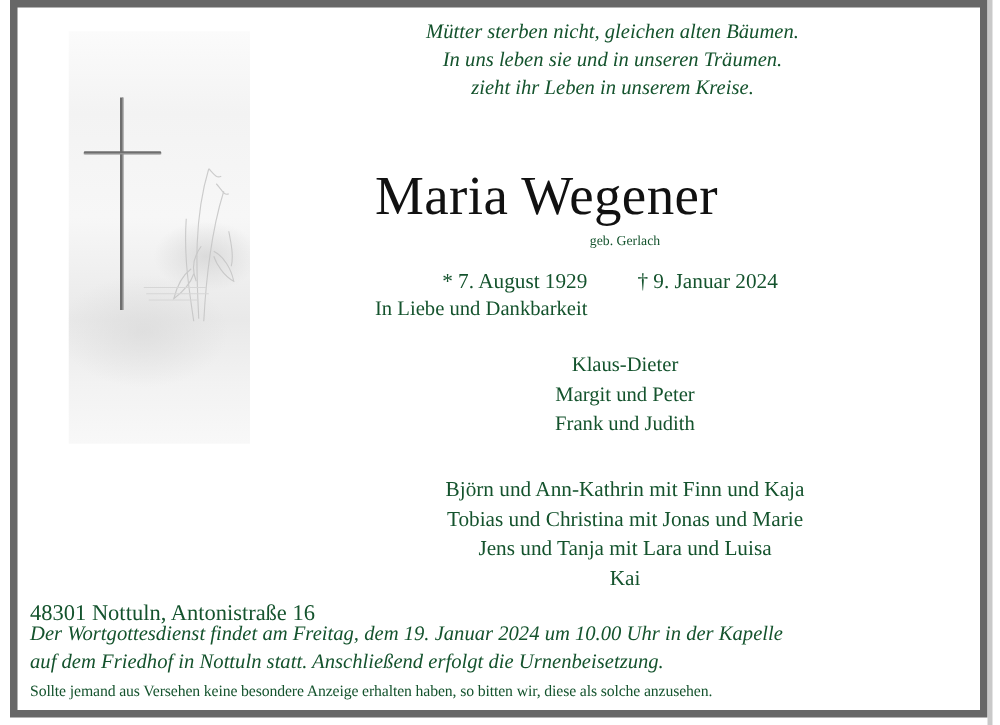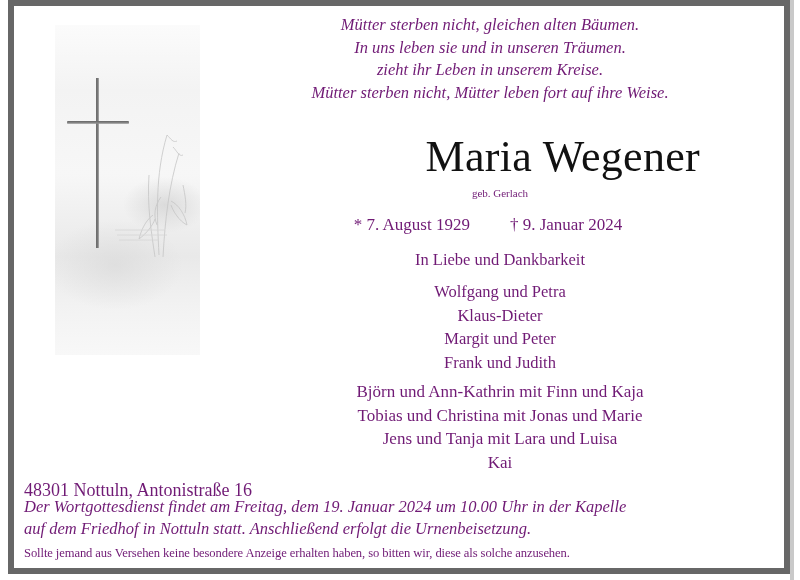--- a/index.html
+++ b/index.html
@@ -2,34 +2,34 @@
 <html><head>
 <meta charset="utf-8">
 <style>
   html, body { margin: 0; padding: 0; background: #ffffff; }
   body { width: 800px; height: 580px; position: relative; overflow: hidden; }
   .frame {
     position: absolute; left: 8px; top: 0; width: 782px; height: 574px;
     box-sizing: border-box; border: 6px solid #676767; background: #fff;
   }
   .edge-right { position: absolute; left: 790px; top: 0; width: 4px; height: 580px; background: #c9c9c9; }
-  .serif { font-family: "Liberation Serif", "DejaVu Serif", serif; color: #701a75; }
+  .serif { font-family: "Liberation Serif", "DejaVu Serif", serif; color: #14532d; }
   .poem {
     position: absolute; left: 280px; top: 14px; width: 420px;
     text-align: center; font-style: italic; font-size: 16.5px; line-height: 22.5px;
   }
   .poem div { white-space: nowrap; }
   .name {
-    position: absolute; left: 300px; top: 130px; width: 400px; text-align: right;
+    position: absolute; left: 300px; top: 130px; width: 400px; text-align: left;
     font-size: 44px; line-height: 54px; letter-spacing: 0.3px; color: #111;
   }
   .nee { position: absolute; left: 300px; top: 182px; width: 400px; text-align: center; font-size: 11px; line-height: 22px; }
   .dates { position: absolute; left: 288px; top: 213px; width: 400px; text-align: center; font-size: 17px; line-height: 24px; white-space: nowrap; }
   .dates .gap { display: inline-block; width: 40px; }
-  .dedication { position: absolute; left: 300px; top: 248px; width: 400px; text-align: center; font-size: 16.5px; line-height: 24px; }
+  .dedication { position: absolute; left: 300px; top: 235px; width: 400px; font-size: 16.5px; line-height: 24px; }
   .children { position: absolute; left: 300px; top: 280px; width: 400px; text-align: center; font-size: 16.5px; line-height: 23.5px; }
   .grandchildren { position: absolute; left: 300px; top: 380px; width: 400px; text-align: center; font-size: 17px; line-height: 23.5px; }
   .children div, .grandchildren div { white-space: nowrap; }
   .address { position: absolute; left: 24px; top: 479px; font-size: 18px; line-height: 22px; white-space: nowrap; }
   .service { position: absolute; left: 24px; top: 496px; width: 760px; font-size: 16.5px; line-height: 22px; }
   .service div { white-space: nowrap; font-style: italic; }
   .notice { position: absolute; left: 24px; top: 544px; font-size: 12.6px; line-height: 18px; white-space: nowrap; letter-spacing: -0.1px; font-family: Liberation Serif, serif; }
   .photo {
     position: absolute; left: 55px; top: 25px; width: 145px; height: 330px; overflow: hidden;
     background:
@@ -69,33 +69,31 @@
     <rect x="42.8" y="53" width="1" height="170" fill="#9a9a9a"></rect>
     <rect x="12" y="96" width="62" height="2.4" fill="#6e6e6e" rx="1"></rect>
     <rect x="12" y="97.6" width="62" height="0.9" fill="#9d9d9d"></rect>
   </svg>
 </div>
 
 <div class="poem serif">
   <div>Mütter sterben nicht, gleichen alten Bäumen.</div>
   <div>In uns leben sie und in unseren Träumen.</div>
   <div>zieht ihr Leben in unserem Kreise.</div>
-  <div>Mütter sterben nicht, Mütter leben fort auf ihre Weise.</div>
 </div>
 
 <div class="name serif">Maria Wegener</div>
 <div class="nee serif">geb. Gerlach</div>
 <div class="dates serif">
   <span>* 7. August 1929</span><span class="gap"></span><span>† 9. Januar 2024</span>
 </div>
 
 <div class="dedication serif">In Liebe und Dankbarkeit</div>
 
 <div class="children serif">
-  <div>Wolfgang und Petra</div>
   <div>Klaus-Dieter</div>
   <div>Margit und Peter</div>
   <div>Frank und Judith</div>
 </div>
 
 <div class="grandchildren serif">
   <div>Björn und Ann-Kathrin mit Finn und Kaja</div>
   <div>Tobias und Christina mit Jonas und Marie</div>
   <div>Jens und Tanja mit Lara und Luisa</div>
   <div>Kai</div>

